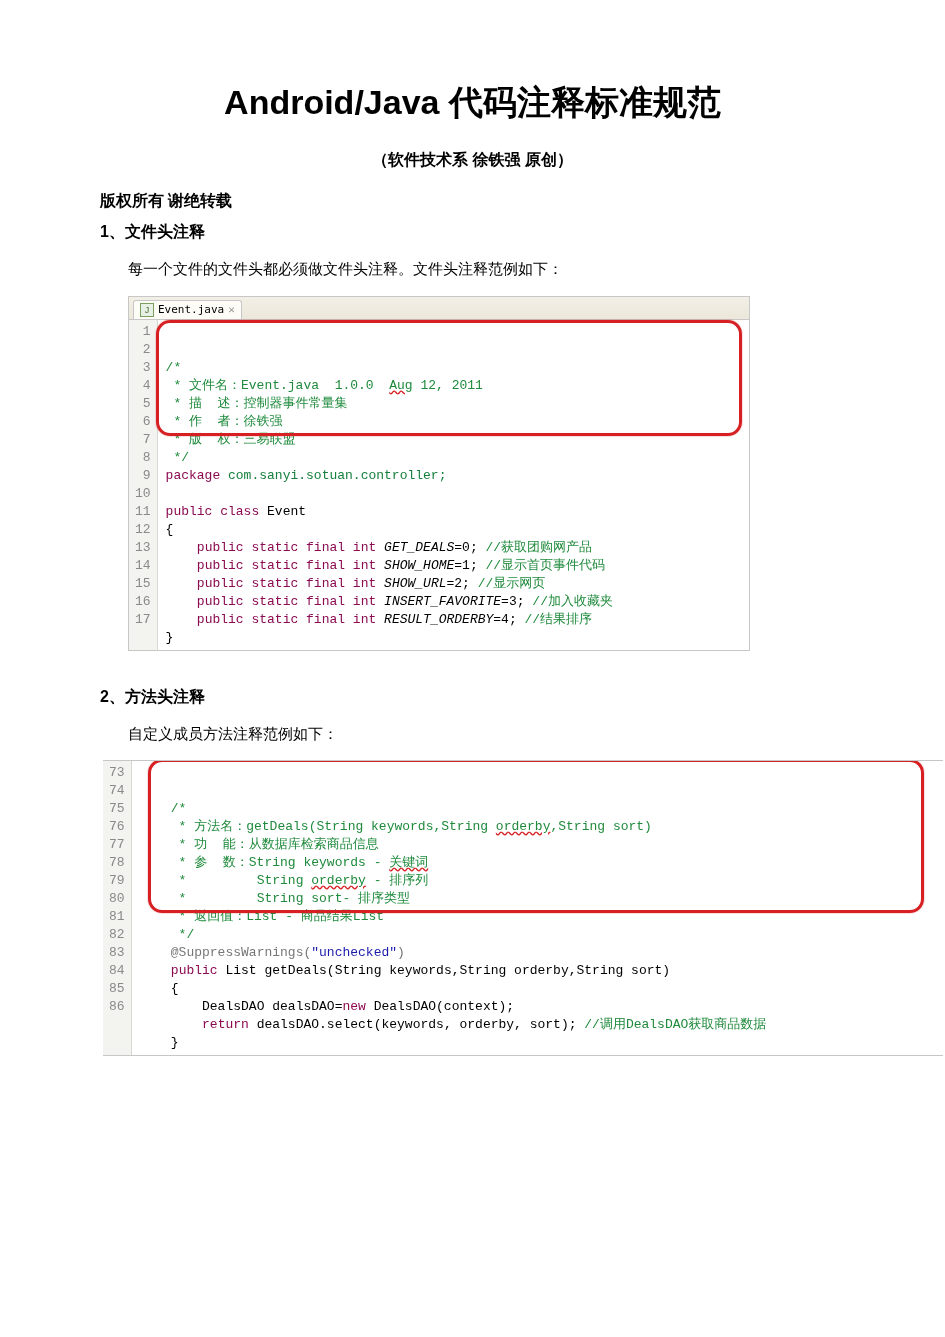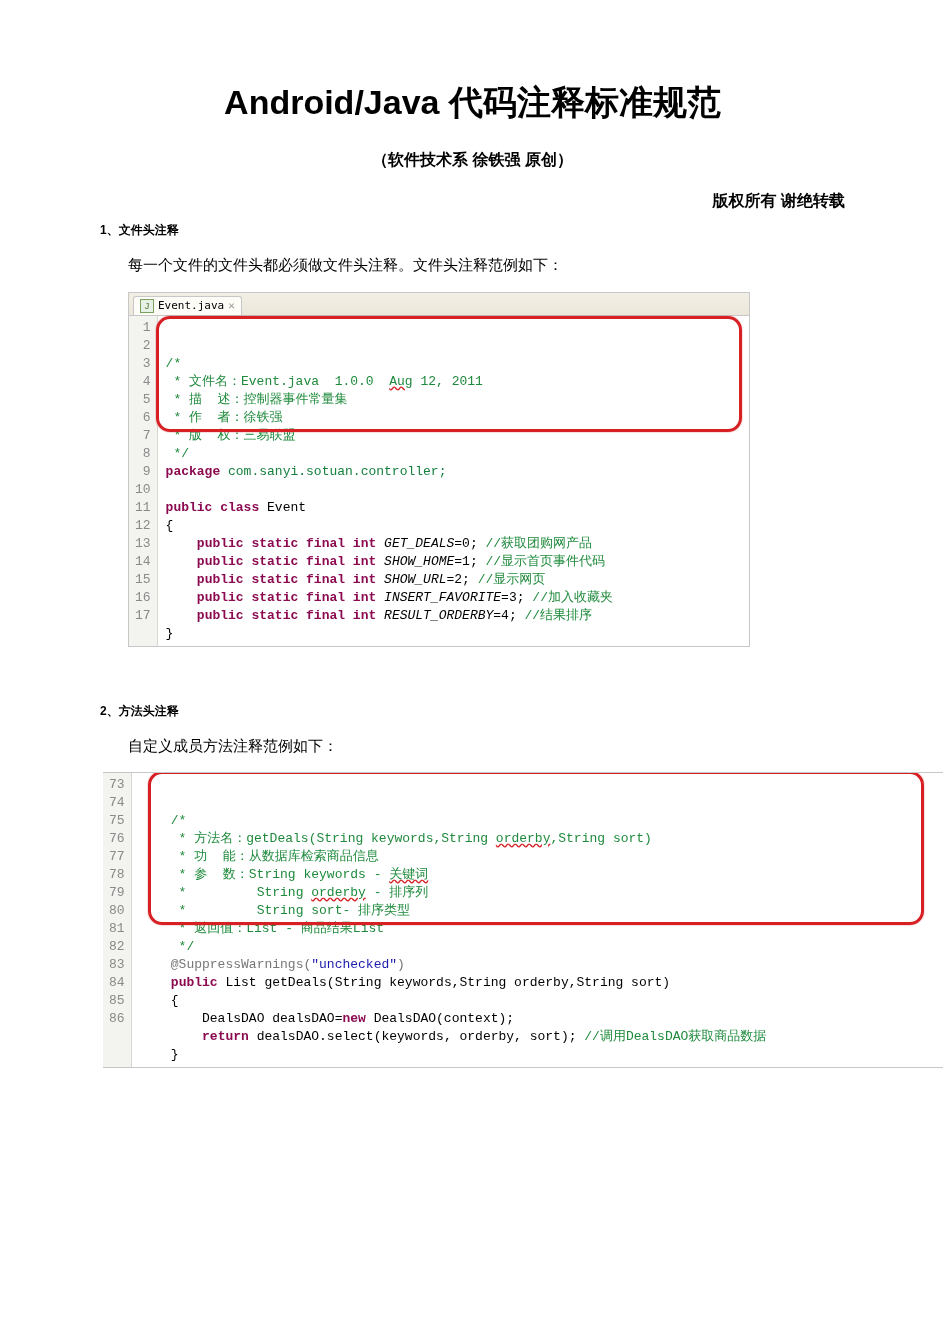--- a/index.html
+++ b/index.html
@@ -22,30 +22,30 @@
     margin-bottom: 24px;
   }
   .subtitle {
     text-align: center;
     font-family: "SimHei", "Microsoft YaHei", sans-serif;
     font-weight: bold;
     font-size: 16px;
     margin-bottom: 20px;
   }
   .copyright {
-    text-align: right;
-    font-family: Liberation Sans, sans-serif;
+    text-align: left;
+    font-family: Liberation Serif, serif;
     font-weight: bold;
     font-size: 16px;
     margin-bottom: 10px;
   }
   .section-heading {
     font-family: "SimHei", "Microsoft YaHei", sans-serif;
     font-weight: bold;
-    font-size: 12px;
+    font-size: 16px;
     margin: 10px 0 12px 0;
   }
   .desc {
     font-family: "SimSun", serif;
     font-size: 15px;
     margin: 12px 0 12px 28px;
     line-height: 1.9;
   }
   
   .ide {
@@ -101,21 +101,21 @@
     line-height: 18px;
   }
   .code {
     padding: 3px 8px;
     white-space: pre;
     line-height: 18px;
     position: relative;
     flex: 1;
     background: #fff;
   }
-  .kw { color: #8b0a50; font-weight: bold; }
+  .kw { color: #8b0a50; font-weight: normal; }
   .cm { color: #1f8a3c; } 
   .it { color: #000000; font-style: italic; } 
   .str { color: #1a1aad; }
   .ann { color: #777777; }
   .pkg { color: #15803d; }
   .highlight-box {
     position: absolute;
     border: 3px solid #d62024;
     border-radius: 14px;
     box-shadow: 0 0 0 1px rgba(214,32,36,0.15);
@@ -179,21 +179,21 @@
     <span class="kw">public static final int</span> <span class="it">GET_DEALS</span><span>=0; </span><span class="cm">//获取团购网产品</span>
     <span class="kw">public static final int</span> <span class="it">SHOW_HOME</span><span>=1; </span><span class="cm">//显示首页事件代码</span>
     <span class="kw">public static final int</span> <span class="it">SHOW_URL</span><span>=2; </span><span class="cm">//显示网页</span>
     <span class="kw">public static final int</span> <span class="it">INSERT_FAVORITE</span><span>=3; </span><span class="cm">//加入收藏夹</span>
     <span class="kw">public static final int</span> <span class="it">RESULT_ORDERBY</span><span>=4; </span><span class="cm">//结果排序</span>
 <span>}</span>
 </div>
     </div>
   </div>
 
-  <div class="section-heading" style="margin-top:56px;">2、方法头注释</div>
+  <div class="section-heading" style="margin-top:36px;">2、方法头注释</div>
   <div class="desc">自定义成员方法注释范例如下：</div>
 
   <div class="ide" style="margin-left:3px; width:840px; border-left:none; border-right:none;">
     <div class="ide-body">
       <div class="gutter">73
 74
 75
 76
 77
 78

